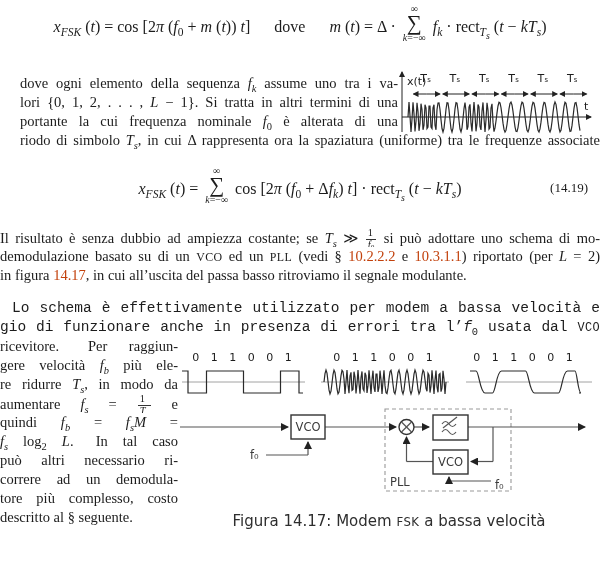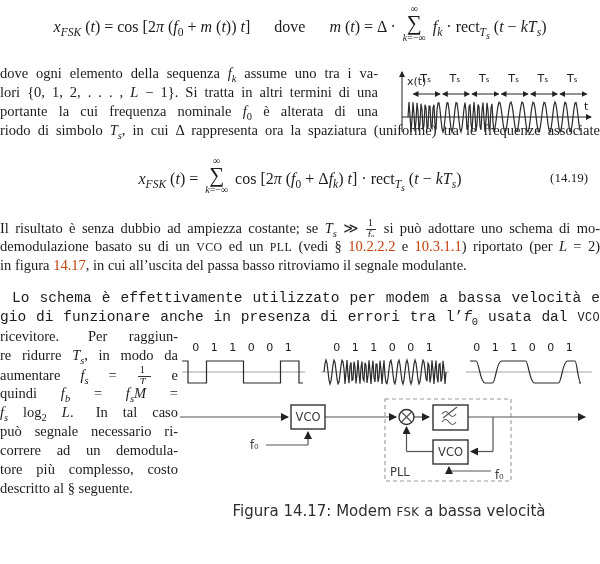--- a/index.html
+++ b/index.html
@@ -16,21 +16,21 @@
   .frac{display:inline-block;vertical-align:-0.5em;text-align:center;line-height:1.05;font-size:0.72em;margin:0 1px;}
   .frac .fn{display:block;padding:0 2px;}
   .frac .fd{display:block;border-top:1px solid #333;padding:0 2px;}
   .sum{display:inline-block;vertical-align:-0.55em;text-align:center;line-height:1;margin:0 3px;}
   .sum .su{display:block;font-size:10px;}
   .sum .sg{display:block;font-size:21px;margin:-1px 0;}
   .sum .sl{display:block;font-size:10px;}
   .eq1{padding-top:4px;text-align:center;font-size:16px;height:50px;}
   .minifig{position:absolute;top:60px;right:0;}
   .para{margin:0;}
-  .p1{margin-top:10px;}
+  .p1{margin-top:20px;padding-left:20px;}
   .eq2{position:relative;text-align:center;font-size:16px;margin-top:16px;height:46px;}
   .eq2 .eqnum{position:absolute;right:12px;top:14px;font-size:13px;margin-left:43px;}
   .p2{margin-top:16px;}
   .p3{margin-top:14px;font-family:Liberation Mono, monospace;}
   .bottom{display:flex;margin-top:0;}
   .leftcol{width:178px;}
   .figcol{width:422px;text-align:center;}
   .figcol svg{display:block;margin:10px auto 0 0;}
   .caption{margin-top:15px;font-family:"DejaVu Sans",sans-serif;font-size:15px;color:#2e2e2e;}
   .scc{font-size:0.78em;letter-spacing:0.5px;}
@@ -105,25 +105,26 @@
       <div class="jline last">in figura <span class="ref">14.17</span>, in cui all’uscita del passa basso ritroviamo il segnale modulante.</div>
     </div>
   <div class="para p3">
       <div class="jline"><span class="ind"></span>Lo schema è effettivamente utilizzato per modem a bassa velocità e basso costo, ed ha il pre-</div>
       <div class="jline">gio di funzionare anche in presenza di errori tra l’<i>f</i><sub>0</sub> usata dal <span class="sc">VCO</span> del trasmettitore e quella del</div>
     </div>
 
   <div class="bottom">
     <div class="leftcol">
         <div class="jline">ricevitore.  Per raggiun-</div>
+        <div class="jline">gere velocità <i>f</i><sub><i>b</i></sub> più ele-</div>
         <div class="jline">re ridurre <i>T</i><sub><i>s</i></sub>, in modo da</div>
         <div class="jline">aumentare <i>f</i><sub><i>s</i></sub> = <span class="frac"><span class="fn">1</span><span class="fd"><i>T</i><sub><i>s</i></sub></span></span> e</div>
         <div class="jline">quindi <i>f</i><sub><i>b</i></sub> = <i>f</i><sub><i>s</i></sub><i>M</i> =</div>
         <div class="jline"><i>f</i><sub><i>s</i></sub> log<sub>2</sub> <i>L</i>.  In tal caso</div>
-        <div class="jline">può segnale necessario ri-</div>
+        <div class="jline">può altri necessario ri-</div>
         <div class="jline">correre ad un demodula-</div>
         <div class="jline">tore più complesso, costo</div>
         <div class="jline last">descritto al § seguente.</div>
       </div>
 
     <div class="figcol">
       <svg width="420" height="150" viewBox="0 0 420 150">
         <defs>
           <marker id="arr" markerWidth="8" markerHeight="8" refX="7" refY="4" orient="auto" markerUnits="userSpaceOnUse">
             <path d="M0,0L8,4L0,8Z" fill="#222"></path>

